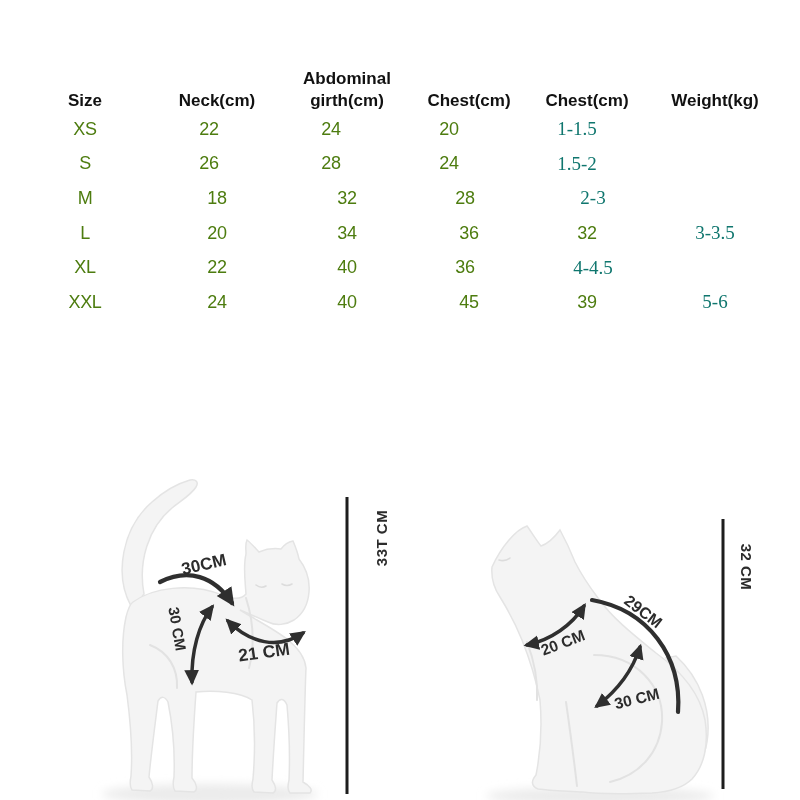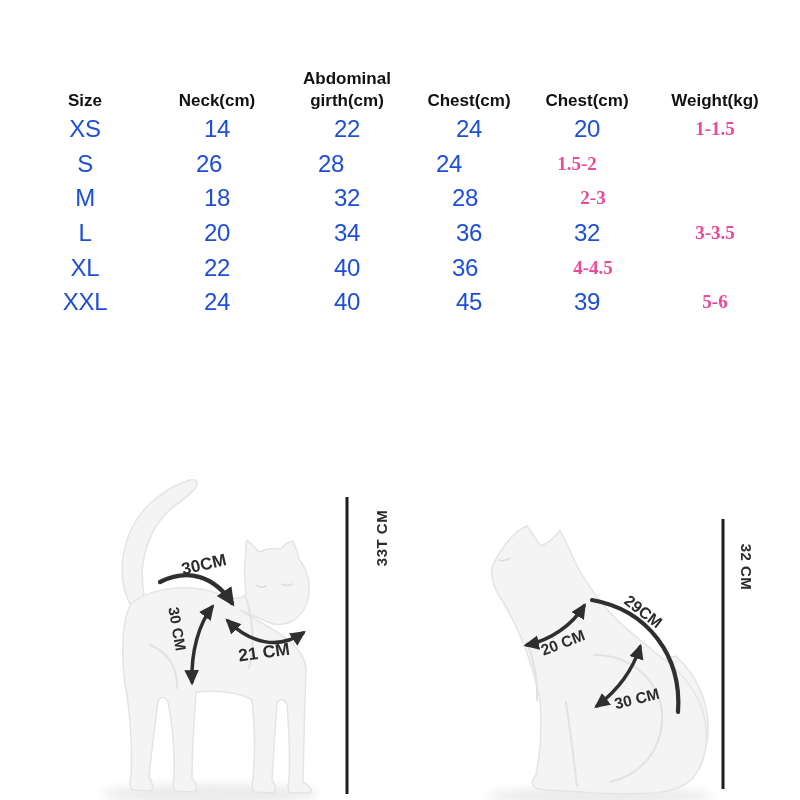--- a/index.html
+++ b/index.html
@@ -6,22 +6,22 @@
   body{
     width:800px;height:800px;position:relative;overflow:hidden;
     background:#ffffff;
     font-family:"Liberation Sans","DejaVu Sans",sans-serif;
   }
   
   .size-table{position:absolute;left:22px;top:62px;width:764px;color:#1c1c1c;}
   .thead{display:flex;align-items:flex-end;height:50px;}
   .th{font-weight:bold;font-size:17px;line-height:1.3;text-align:center;color:#111;}
   .trow{display:flex;align-items:center;height:34.6px;}
-  .td{font-size:24px;letter-spacing:-0.3px;text-align:center;color:#1d4ed8;}
-  .td.weight{font-family:"Liberation Serif","DejaVu Serif",serif;font-size:19px;letter-spacing:0;color:#ec4899;font-weight:bold;}
+  .td{font-size:18px;letter-spacing:-0.3px;text-align:center;color:#4d7c0f;}
+  .td.weight{font-family:"Liberation Serif","DejaVu Serif",serif;font-size:19px;letter-spacing:0;color:#0f766e;}
   .c0{width:126px}.c1{width:138px}.c2{width:122px}.c3{width:122px}.c4{width:114px}.c5{width:142px}
   
   .diagram-svg{position:absolute;left:0;top:0;}
   .mannequin{fill:#f4f4f4;stroke:#e4e4e4;stroke-width:1.5;}
   .contour{fill:none;stroke:#e2e2e2;stroke-width:2;stroke-linecap:round;}
   .facial{fill:none;stroke:#dcdcdc;stroke-width:1.6;stroke-linecap:round;}
   .arrow{fill:none;stroke:#2f2f2f;stroke-width:3.5;stroke-linecap:round;}
   .backline{fill:none;stroke:#2f2f2f;stroke-width:4.2;stroke-linecap:round;}
   .hline{stroke:#1d1d1d;stroke-width:3;}
   .ann{font-family:"Liberation Sans","DejaVu Sans",sans-serif;font-weight:bold;fill:#2c2c2c;}
@@ -153,21 +153,20 @@
     <div class="th c0">Size</div>
     <div class="th c1">Neck(cm)</div>
     <div class="th c3">Abdominal girth(cm)</div>
     <div class="th c2">Chest(cm)</div>
     <div class="th c4">Chest(cm)</div>
     <div class="th c5">Weight(kg)</div>
   </div>
 
   <div class="trow">
     <div class="td c0">XS</div>
-    <div class="td c1">14</div>
     <div class="td c2">22</div>
     <div class="td c3">24</div>
     <div class="td c4">20</div>
     <div class="td c5 weight">1-1.5</div>
   </div>
 
   <div class="trow">
     <div class="td c0">S</div>
     <div class="td c2">26</div>
     <div class="td c3">28</div>

